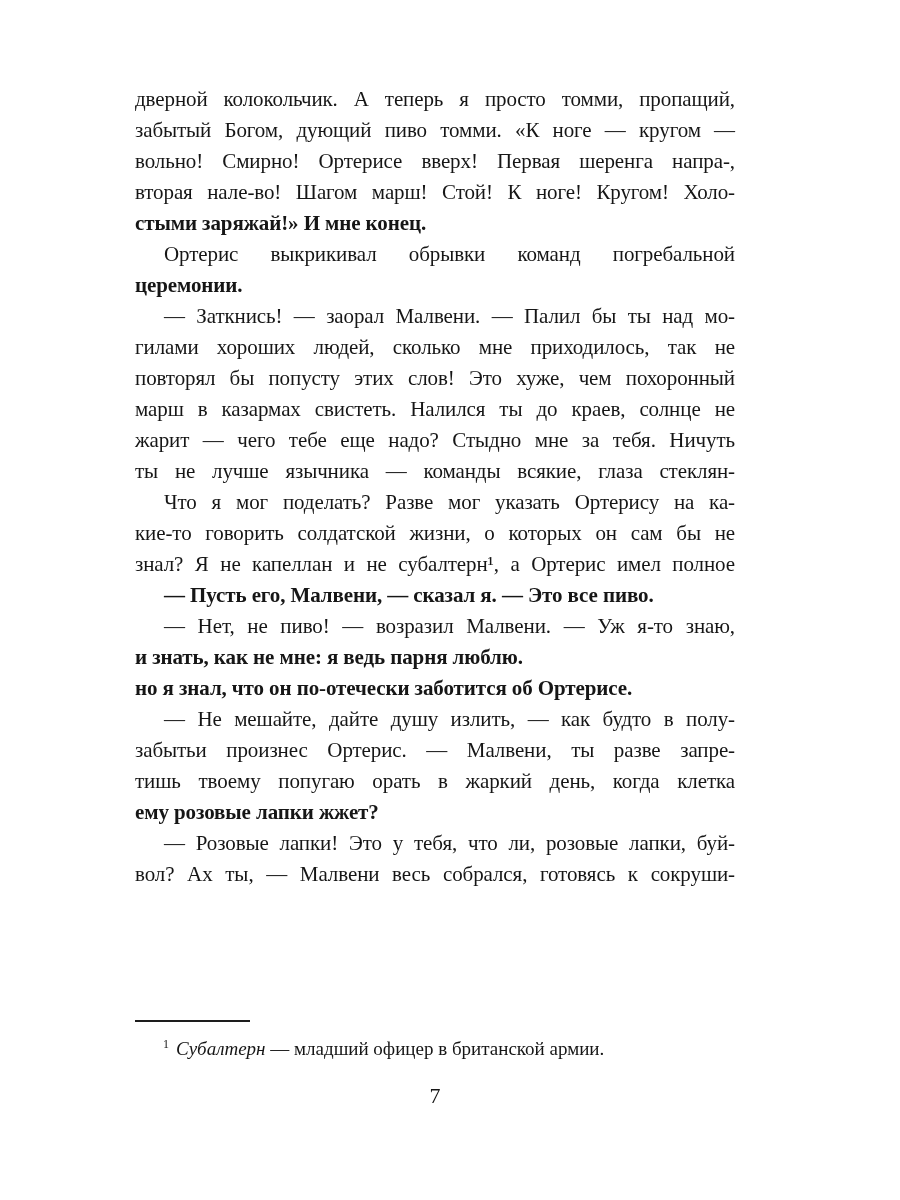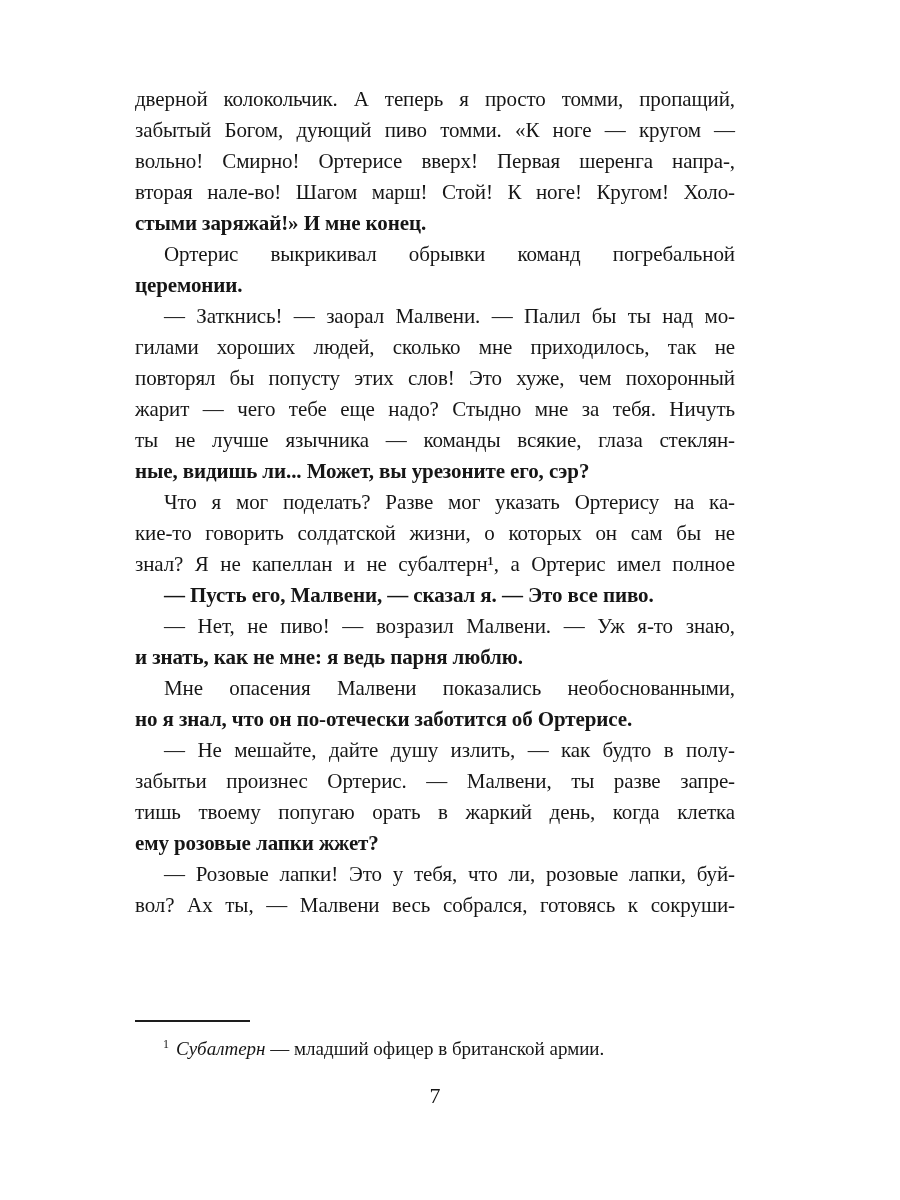--- a/index.html
+++ b/index.html
@@ -80,30 +80,29 @@
       <div class="line">дверной колокольчик. А теперь я просто томми, пропащий,</div>
       <div class="line">забытый Богом, дующий пиво томми. «К ноге — кругом —</div>
       <div class="line">вольно! Смирно! Ортерисе вверх! Первая шеренга напра-,</div>
       <div class="line">вторая нале-во! Шагом марш! Стой! К ноге! Кругом! Холо-</div>
       <div class="line lastline">стыми заряжай!» И мне конец.</div>
       <div class="line indent">Ортерис выкрикивал обрывки команд погребальной</div>
       <div class="line lastline">церемонии.</div>
       <div class="line indent">— Заткнись! — заорал Малвени. — Палил бы ты над мо-</div>
       <div class="line">гилами хороших людей, сколько мне приходилось, так не</div>
       <div class="line">повторял бы попусту этих слов! Это хуже, чем похоронный</div>
+      <div class="line">марш в казармах свистеть. Налился ты до краев, солнце не</div>
       <div class="line">жарит — чего тебе еще надо? Стыдно мне за тебя. Ничуть</div>
       <div class="line">ты не лучше язычника — команды всякие, глаза стеклян-</div>
-      <div class="line lastline">ные, видишь ли... Может, вы урезоните его, сэр?</div>
       <div class="line indent">Что я мог поделать? Разве мог указать Ортерису на ка-</div>
       <div class="line">кие-то говорить солдатской жизни, о которых он сам бы не</div>
       <div class="line">знал? Я не капеллан и не субалтерн¹, а Ортерис имел полное</div>
       <div class="line indent lastline">— Пусть его, Малвени, — сказал я. — Это все пиво.</div>
       <div class="line indent">— Нет, не пиво! — возразил Малвени. — Уж я-то знаю,</div>
       <div class="line lastline">и знать, как не мне: я ведь парня люблю.</div>
-      <div class="line indent">Мне опасения Малвени показались необоснованными,</div>
       <div class="line lastline">но я знал, что он по-отечески заботится об Ортерисе.</div>
       <div class="line indent">— Не мешайте, дайте душу излить, — как будто в полу-</div>
       <div class="line">забытьи произнес Ортерис. — Малвени, ты разве запре-</div>
       <div class="line">тишь твоему попугаю орать в жаркий день, когда клетка</div>
       <div class="line lastline">ему розовые лапки жжет?</div>
       <div class="line indent">— Розовые лапки! Это у тебя, что ли, розовые лапки, буй-</div>
       <div class="line">вол? Ах ты, — Малвени весь собрался, готовясь к сокруши-</div>
     </div>
 
   <div class="footnote-rule"></div>

